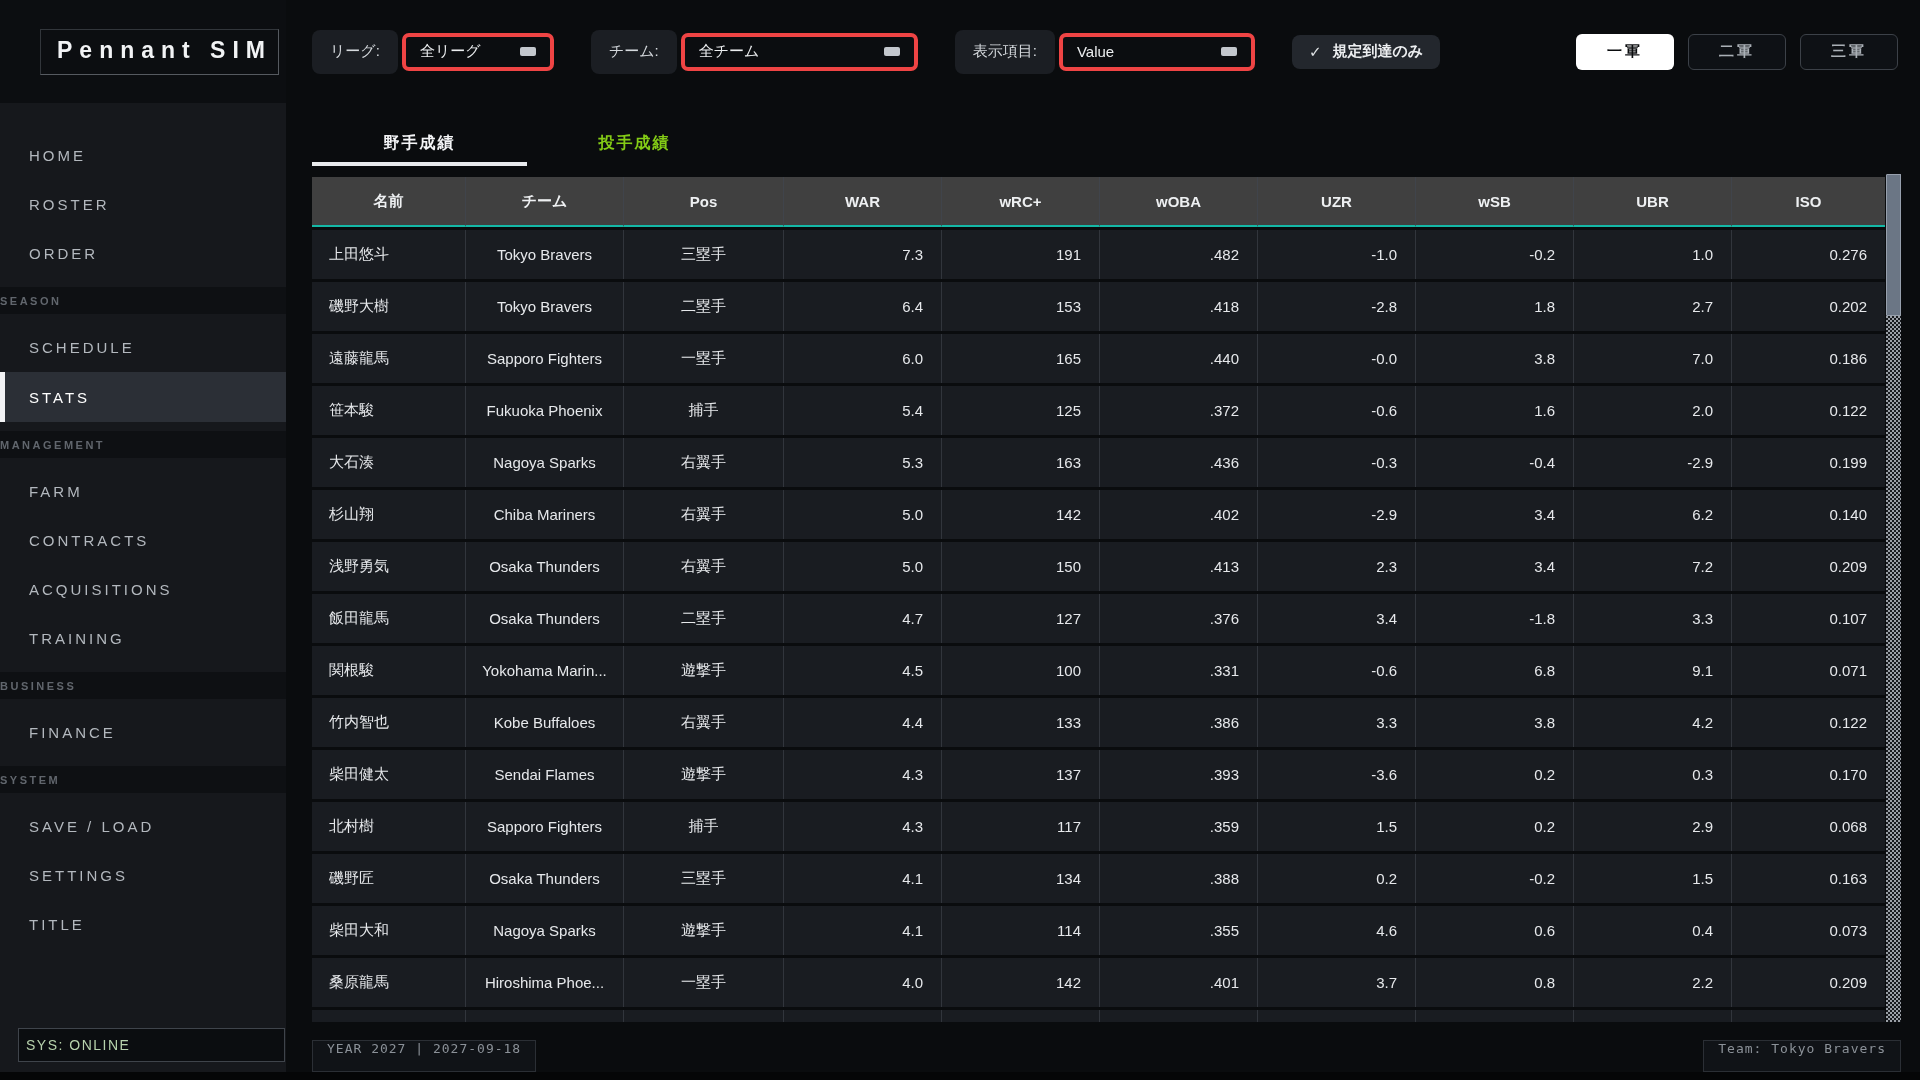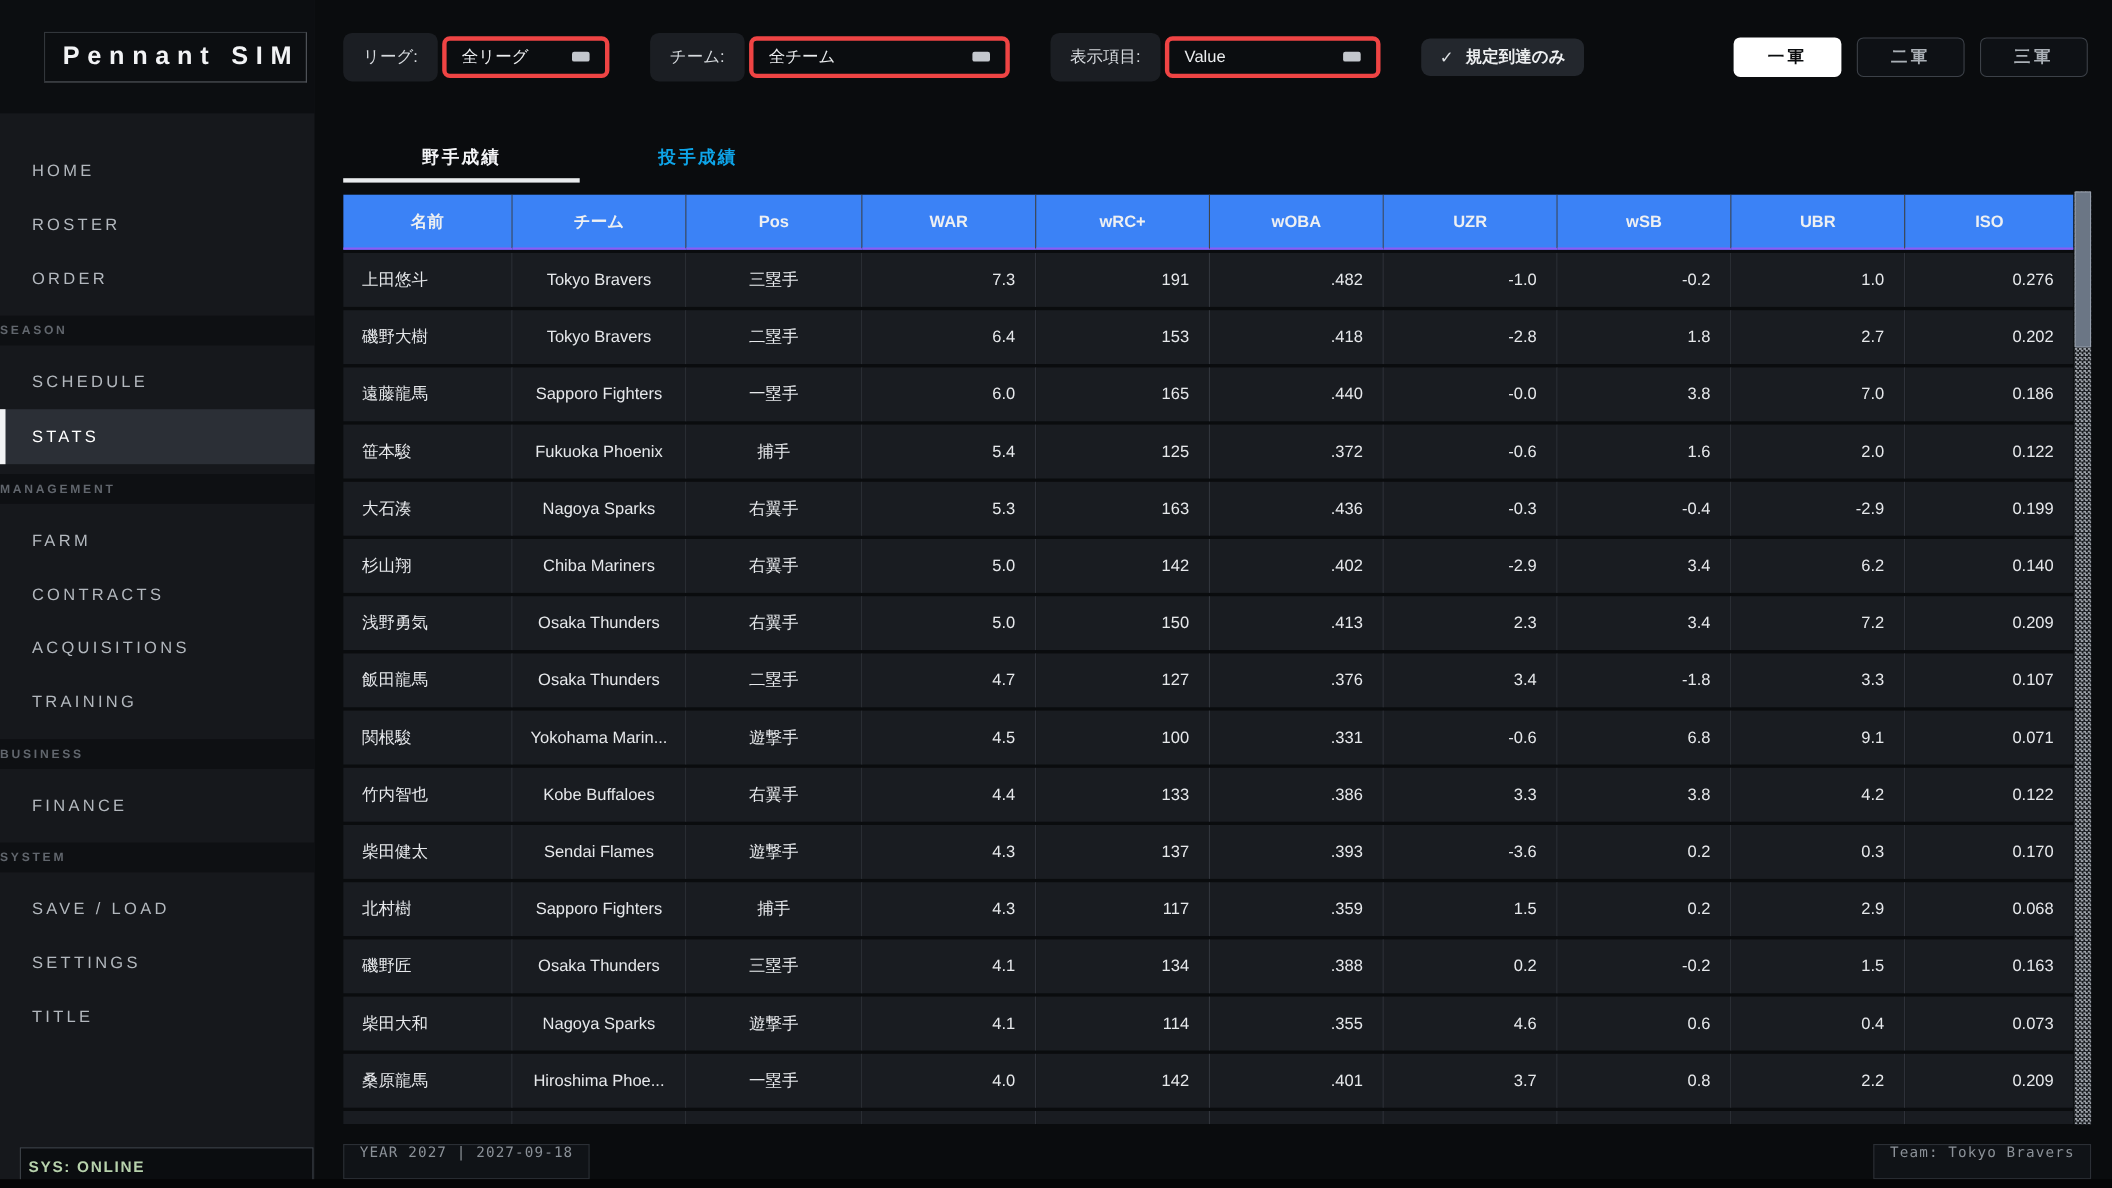--- a/index.html
+++ b/index.html
@@ -23,24 +23,24 @@
   .nav-item {
     height:49px; display:flex; align-items:center; padding-left:29px;
     font-size:15px; font-weight:normal; letter-spacing:3px; color:#b3b8be; cursor:pointer;
   }
   .nav-item.active { background:#2b2f36; color:#ffffff; border-left:5px solid #f2f3f5; padding-left:24px; height:50px; }
   .nav-section {
     height:27px; margin:9px 0; background:#0e1013; display:flex; align-items:center;
     font-size:11px; font-weight:bold; letter-spacing:2.5px; color:#61666d;
   }
   .sys-box {
-    position:absolute; left:18px; right:1px; bottom:3px; height:34px;
+    position:absolute; left:18px; right:1px; bottom:18px; height:34px;
     border:1px solid #3f444b; background:#0b0d10;
     display:flex; align-items:center; padding-left:7px;
-    font-size:14px; font-weight:bold; letter-spacing:1.5px; color:#b7d2ac;
+    font-size:14px; font-weight:normal; letter-spacing:1.5px; color:#b7d2ac;
   }
 
   
   .main { position:absolute; left:286px; top:0; right:0; height:1080px; }
   .topbar { height:103px; display:flex; align-items:center; padding-left:26px; }
   .filter-group { display:flex; align-items:center; margin-right:37px; }
   .chip {
     background:#1b1e23; border-radius:8px; height:44px; padding:11px 18px;
     display:flex; align-items:center; font-size:15px; color:#d6dade;
   }
@@ -64,32 +64,32 @@
     width:98px; height:36px; border-radius:6px; display:flex; align-items:center; justify-content:center;
     font-size:15px; font-weight:bold; letter-spacing:3px; cursor:pointer;
     background:#0e1115; border:1px solid #3c4148; color:#aab0b6;
   }
   .squad-btn.active { background:#ffffff; border:none; color:#0a0c0e; }
 
   
   .tabs { display:flex; padding-left:26px; height:39px; margin-top:24px; }
   .tab {
     width:215px; text-align:center; font-size:16px; font-weight:bold; letter-spacing:2px;
-    padding-top:6px; color:#0ea5e9; position:relative; cursor:pointer;
+    padding-top:6px; color:#84cc16; position:relative; cursor:pointer;
   }
   .tab.active { color:#f4f5f7; }
   .tab.active::after { content:""; position:absolute; left:0; right:0; bottom:0; height:4px; background:#e9ebed; }
 
   
   .table-wrap { position:absolute; top:174px; left:26px; right:19px; bottom:58px; display:flex; }
   .grid { flex:1; overflow:hidden; }
   table { width:100%; border-collapse:separate; border-spacing:0 3px; table-layout:fixed; }
   thead th {
-    background:#3b82f6; height:50px; font-size:15px; color:#eef0f2; font-weight:bold;
-    border-right:1px solid #40444b; border-bottom:2px solid #8b5cf6; text-align:center; cursor:pointer;
+    background:#404040; height:50px; font-size:15px; color:#eef0f2; font-weight:bold;
+    border-right:1px solid #40444b; border-bottom:2px solid #14b8a6; text-align:center; cursor:pointer;
   }
   thead th:last-child { border-right:none; }
   tbody td {
     background:#191c21; height:49px; font-size:15px; color:#e6e8eb;
     border-right:1px solid #31353c; overflow:hidden; white-space:nowrap;
   }
   tbody td:last-child { border-right:none; }
   td.c-left { text-align:left; padding-left:17px; }
   td.c-center { text-align:center; }
   td.c-right { text-align:right; padding-right:18px; }

